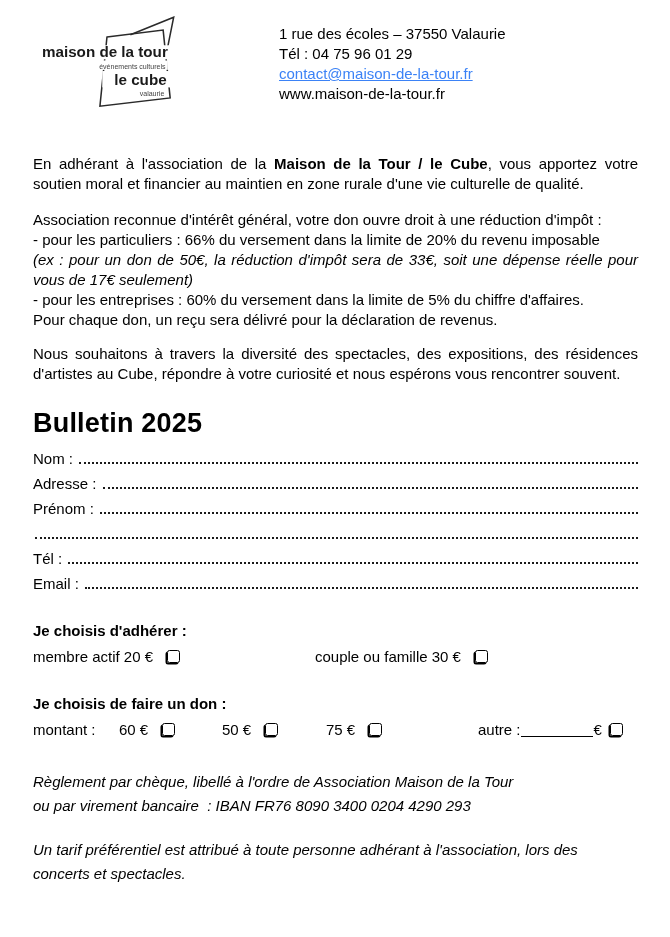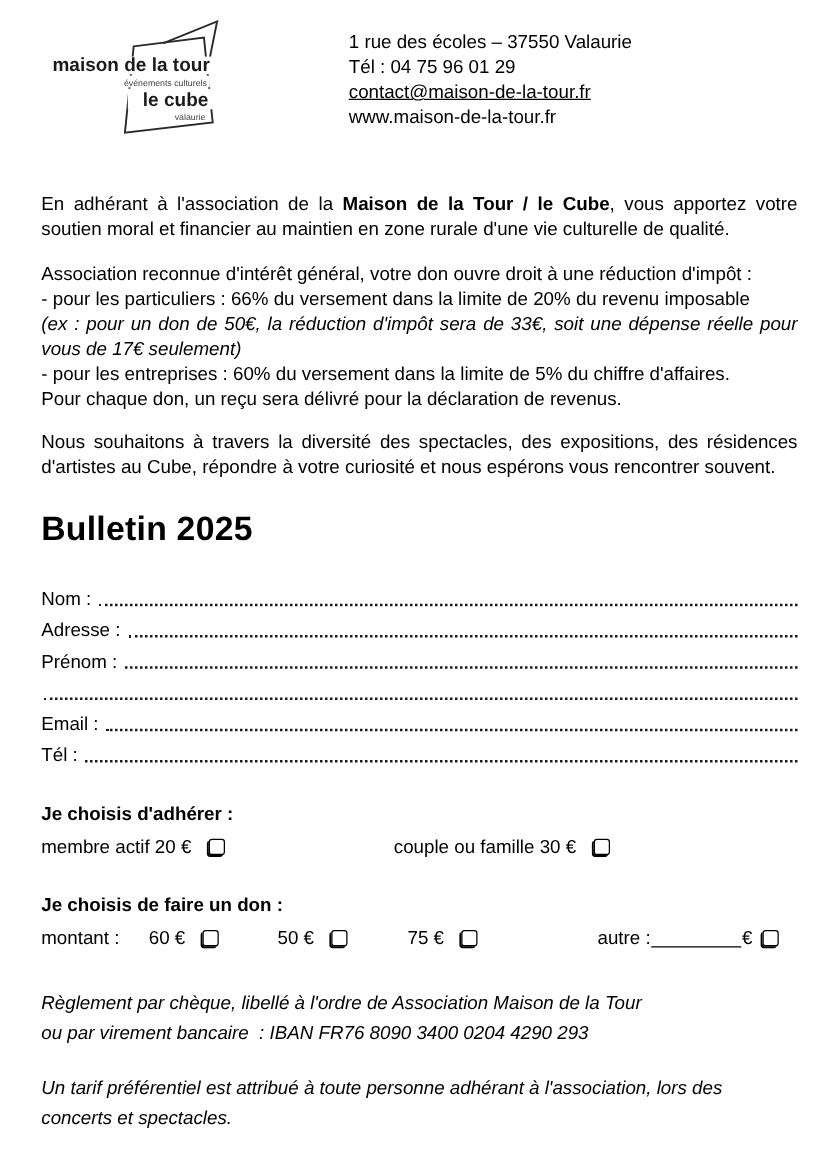--- a/index.html
+++ b/index.html
@@ -23,21 +23,21 @@
   
   .para { width: 605px; text-align: justify; line-height: 20px; }
   .p1 { margin-top: 42px; }
   .p2 { margin-top: 16px; }
   .p3 { margin-top: 14px; }
   .italic { font-style: italic; }
   b, .bold { font-weight: bold; }
 
   
   .bulletin-title { font-size: 27px; font-weight: bold; margin-top: 24px; letter-spacing: 0.2px; }
-  .fields { margin-top: 24px; text-align: right; }
+  .fields { margin-top: 3px; text-align: right; }
   .field-row { display: flex; align-items: flex-end; height: 25px; }
   .field-label { white-space: pre-wrap; padding-right: 2px; }
   .dotline { flex: 1; border-bottom: 2px dotted #1a1a1a; margin-bottom: 3px; }
 
   
   .section-heading { font-weight: bold; margin-top: 30px; }
   .cb {
     display: inline-block; width: 13px; height: 13px;
     border: 1.7px solid #000; border-radius: 2.5px;
     box-shadow: -1.5px 1.5px 0 0 #000;
@@ -77,21 +77,21 @@
         <rect x="70" y="62" width="38" height="7" fill="#ffffff"></rect>
         <text x="108" y="35" text-anchor="end" font-family="Liberation Sans, sans-serif" font-size="13" font-weight="bold" fill="#1a1a1a">maison de la tour</text>
         <text x="106" y="45" text-anchor="end" font-family="Liberation Sans, sans-serif" font-size="6" fill="#444">événements culturels</text>
         <text x="107" y="59" text-anchor="end" font-family="Liberation Sans, sans-serif" font-size="13" font-weight="bold" fill="#1a1a1a">le cube</text>
         <text x="105" y="68" text-anchor="end" font-family="Liberation Sans, sans-serif" font-size="6" fill="#444">valaurie</text>
       </svg>
     </div>
     <div class="contact">
       <div>1 rue des écoles – 37550 Valaurie</div>
       <div>Tél : 04 75 96 01 29</div>
-      <div><a href="#" style="color:#000000">contact@maison-de-la-tour.fr</a></div>
+      <div><a href="#" style="color:#3b82f6">contact@maison-de-la-tour.fr</a></div>
       <div>www.maison-de-la-tour.fr</div>
     </div>
   </div>
 
   <div class="para p1"><span>En adhérant à l'association de la </span><b>Maison de la Tour / le Cube</b><span>, vous apportez votre soutien moral et financier au maintien en zone rurale d'une vie culturelle de qualité.</span></div>
 
   <div class="para p2">
     <span>Association reconnue d'intérêt général, votre don ouvre droit à une réduction d'impôt :</span><br>
     <span>- pour les particuliers : 66% du versement dans la limite de 20% du revenu imposable</span><br>
     <span class="italic">(ex : pour un don de 50€, la réduction d'impôt sera de 33€, soit une dépense réelle pour vous de 17€ seulement)</span><br>
@@ -114,25 +114,25 @@
     </div>
     <div class="field-row">
       <span class="field-label">Prénom : </span>
       <span class="dotline"></span>
     </div>
     <div class="field-row">
       <span class="field-label"></span>
       <span class="dotline"></span>
     </div>
     <div class="field-row">
-      <span class="field-label">Email : </span>
+      <span class="field-label">Tél : </span>
       <span class="dotline"></span>
     </div>
     <div class="field-row">
-      <span class="field-label">Tél : </span>
+      <span class="field-label">Email : </span>
       <span class="dotline"></span>
     </div>
   </div>
 
   <div class="section-heading">Je choisis d'adhérer :</div>
   <div class="opt-row">
     <span class="opt adh-opt1">
       <span class="opt-label">membre actif 20 €</span>
       <span class="cb"></span>
     </span>

